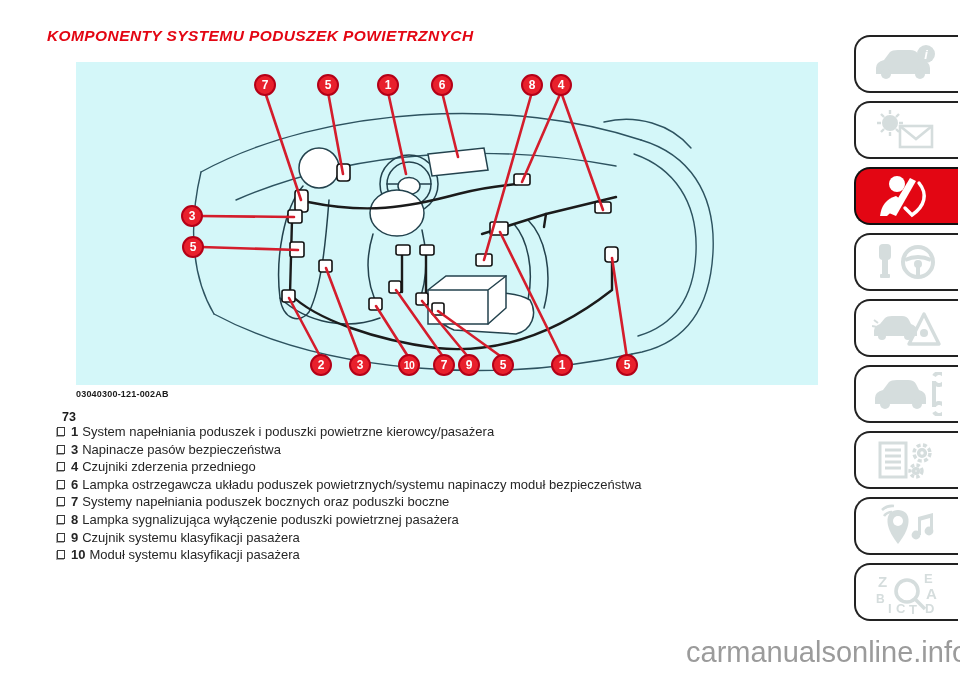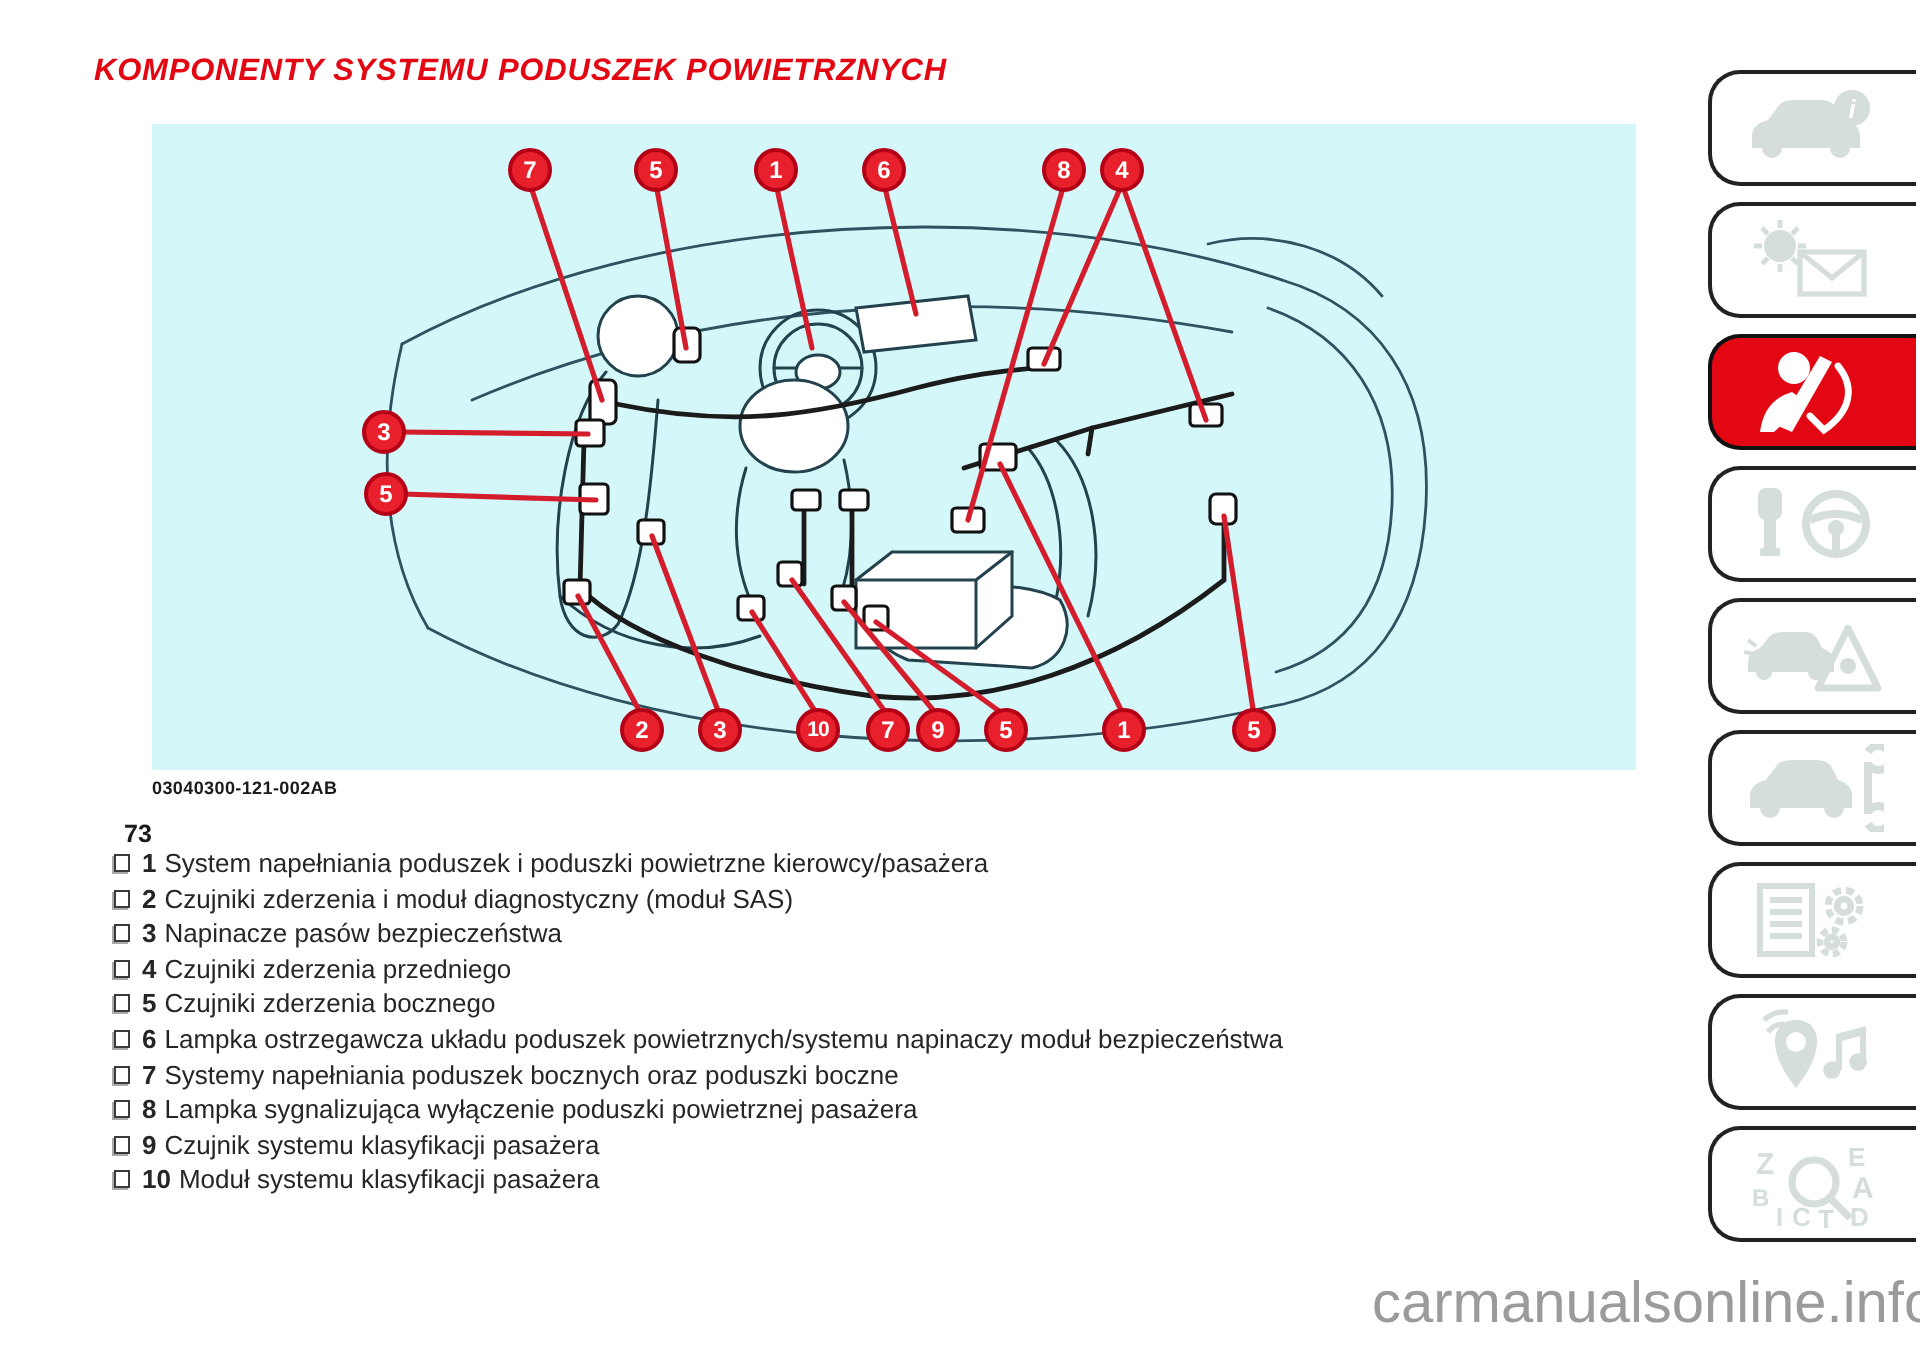--- a/index.html
+++ b/index.html
@@ -165,24 +165,22 @@
   <span class="callout" style="left:427px;top:303px">5</span>
   <span class="callout" style="left:486px;top:303px">1</span>
   <span class="callout" style="left:551px;top:303px">5</span>
 </div>
 
 <div class="fig-number">73</div>
 <div class="fig-code">03040300-121-002AB</div>
 
 <div class="legend">
   <div class="legend-item"><span class="cb"></span><b>1</b><span>System napełniania poduszek i poduszki powietrzne kierowcy/pasażera</span></div>
-  <div class="legend-item"><span class="cb"></span><b>2</b><span>Czujniki zderzenia i moduł diagnostyczny (moduł SAS)</span></div>
   <div class="legend-item"><span class="cb"></span><b>3</b><span>Napinacze pasów bezpieczeństwa</span></div>
   <div class="legend-item"><span class="cb"></span><b>4</b><span>Czujniki zderzenia przedniego</span></div>
-  <div class="legend-item"><span class="cb"></span><b>5</b><span>Czujniki zderzenia bocznego</span></div>
   <div class="legend-item"><span class="cb"></span><b>6</b><span>Lampka ostrzegawcza układu poduszek powietrznych/systemu napinaczy moduł bezpieczeństwa</span></div>
   <div class="legend-item"><span class="cb"></span><b>7</b><span>Systemy napełniania poduszek bocznych oraz poduszki boczne</span></div>
   <div class="legend-item"><span class="cb"></span><b>8</b><span>Lampka sygnalizująca wyłączenie poduszki powietrznej pasażera</span></div>
   <div class="legend-item"><span class="cb"></span><b>9</b><span>Czujnik systemu klasyfikacji pasażera</span></div>
   <div class="legend-item"><span class="cb"></span><b>10</b><span>Moduł systemu klasyfikacji pasażera</span></div>
 </div>
 
 <div class="sidebar">
   <div class="tab">
     <svg width="70" height="44" viewBox="0 0 70 44" fill="#d5dddd">

